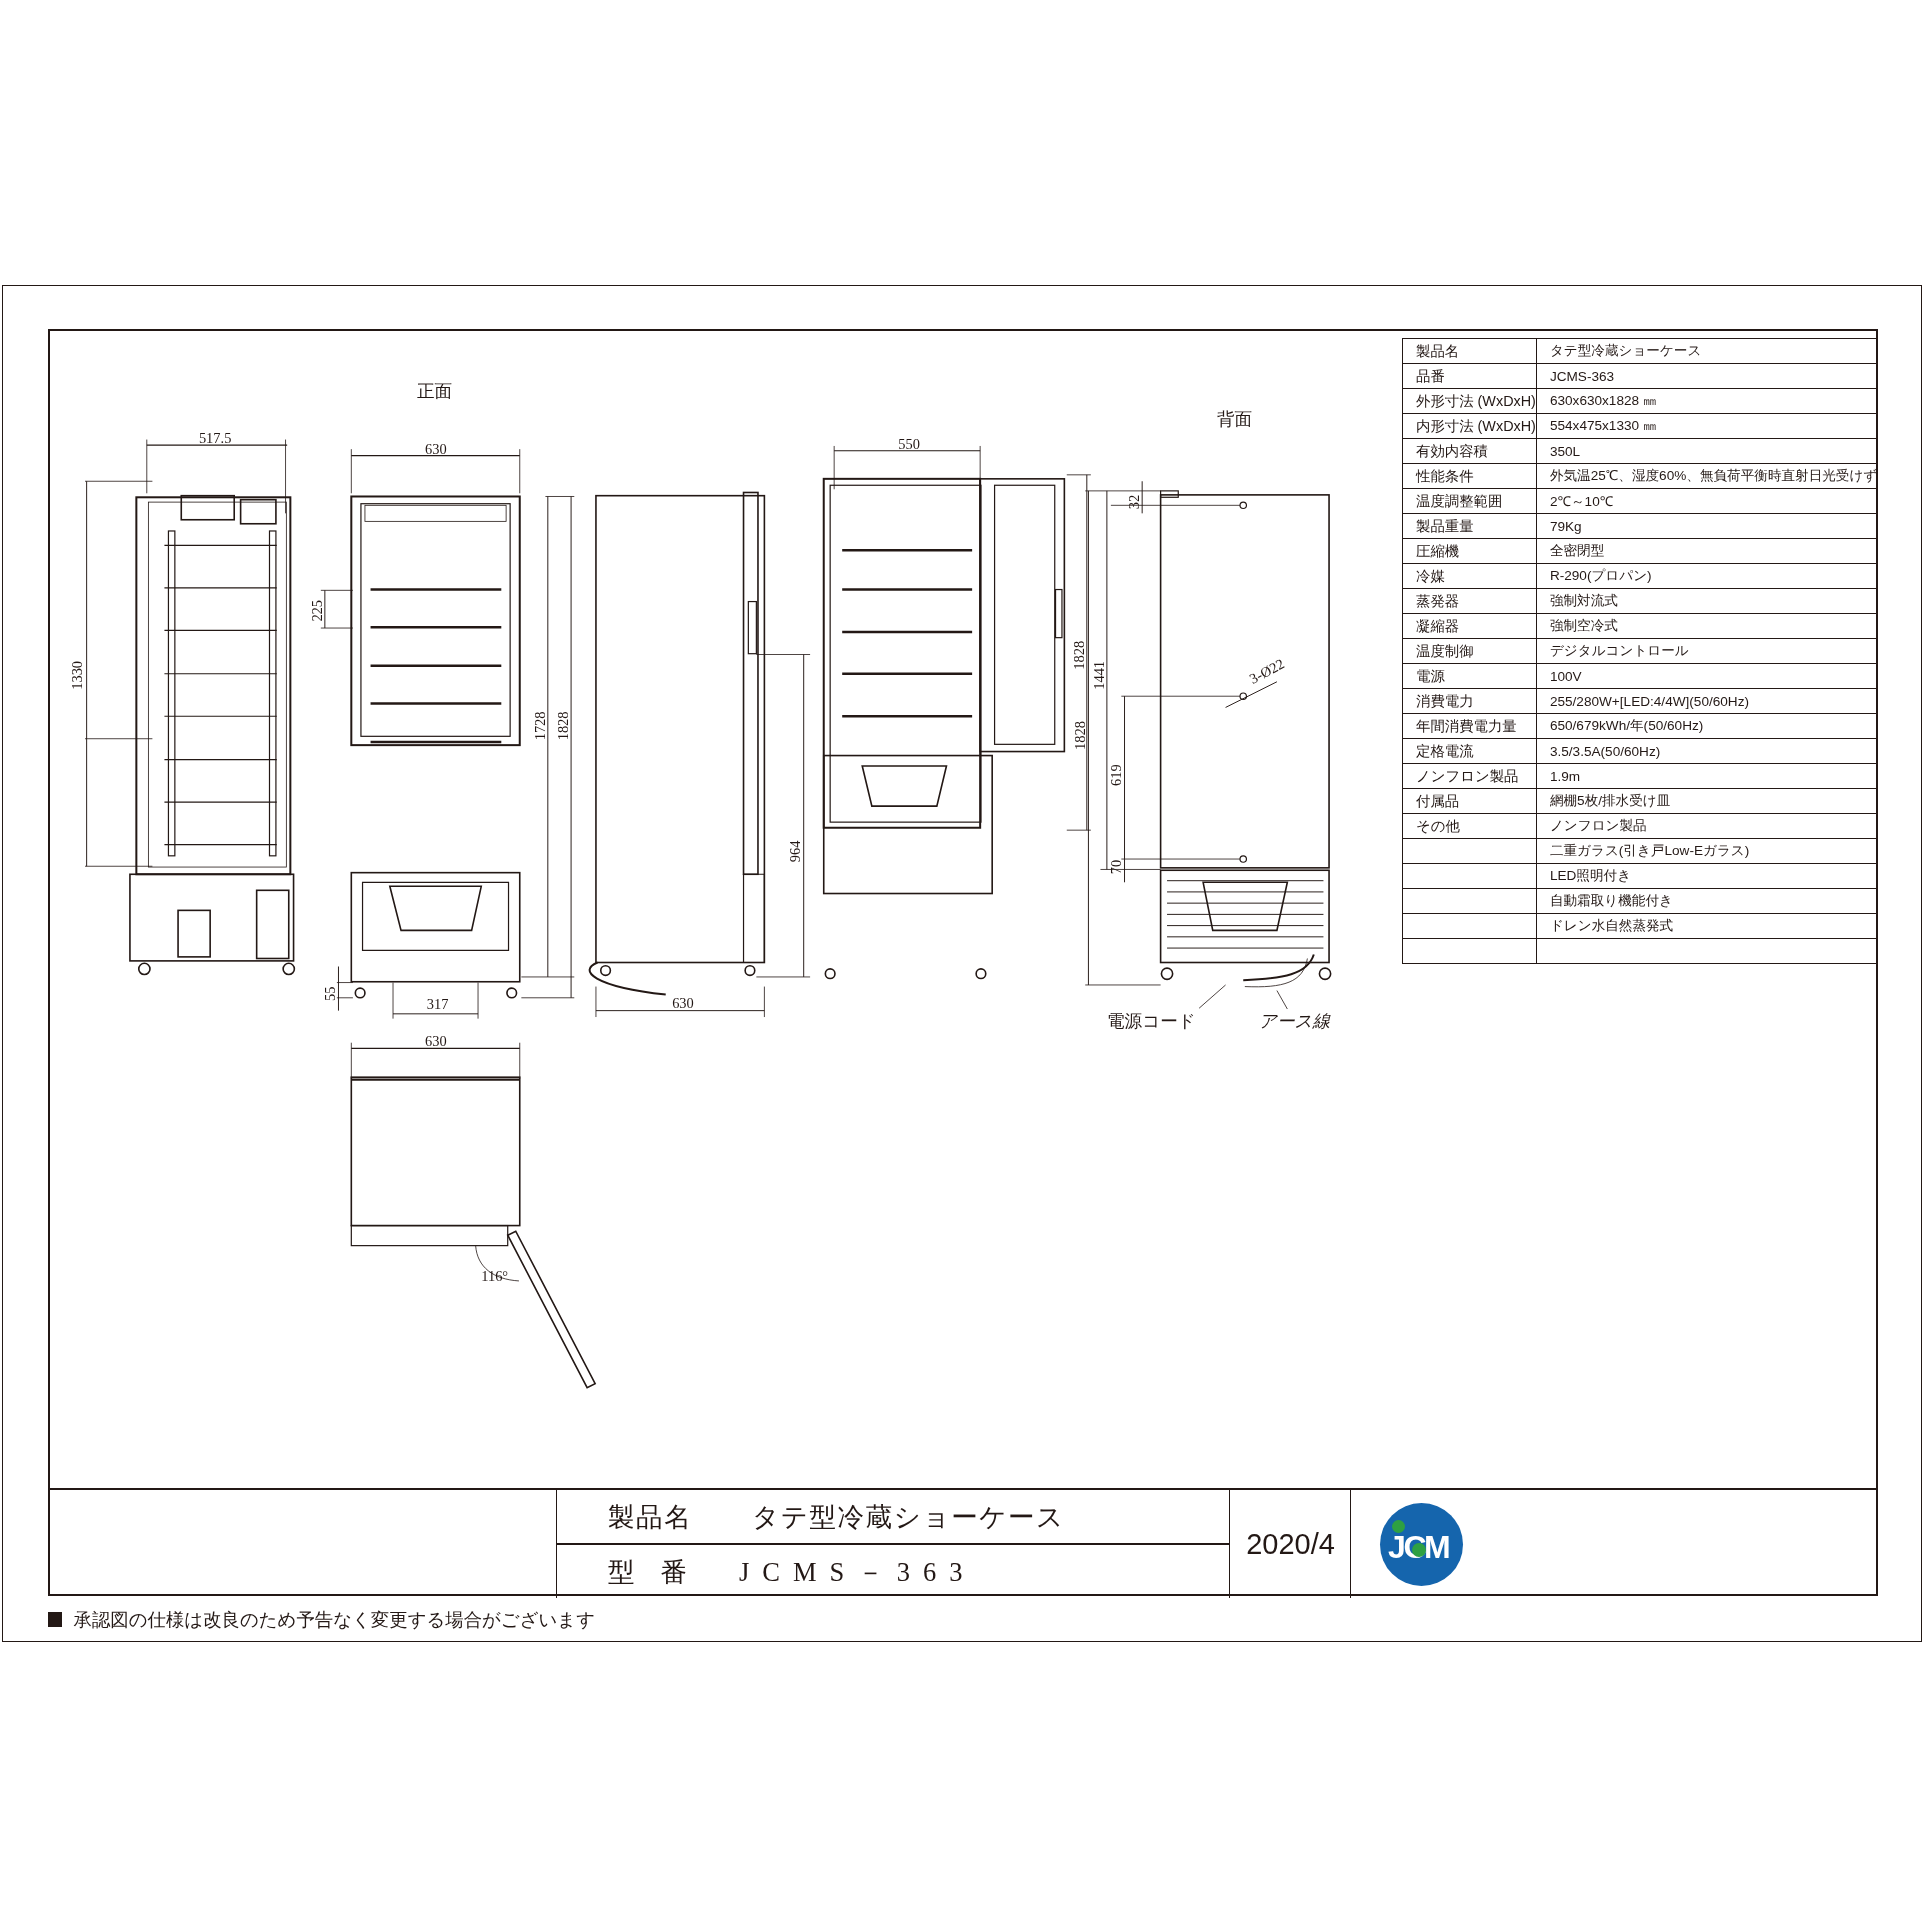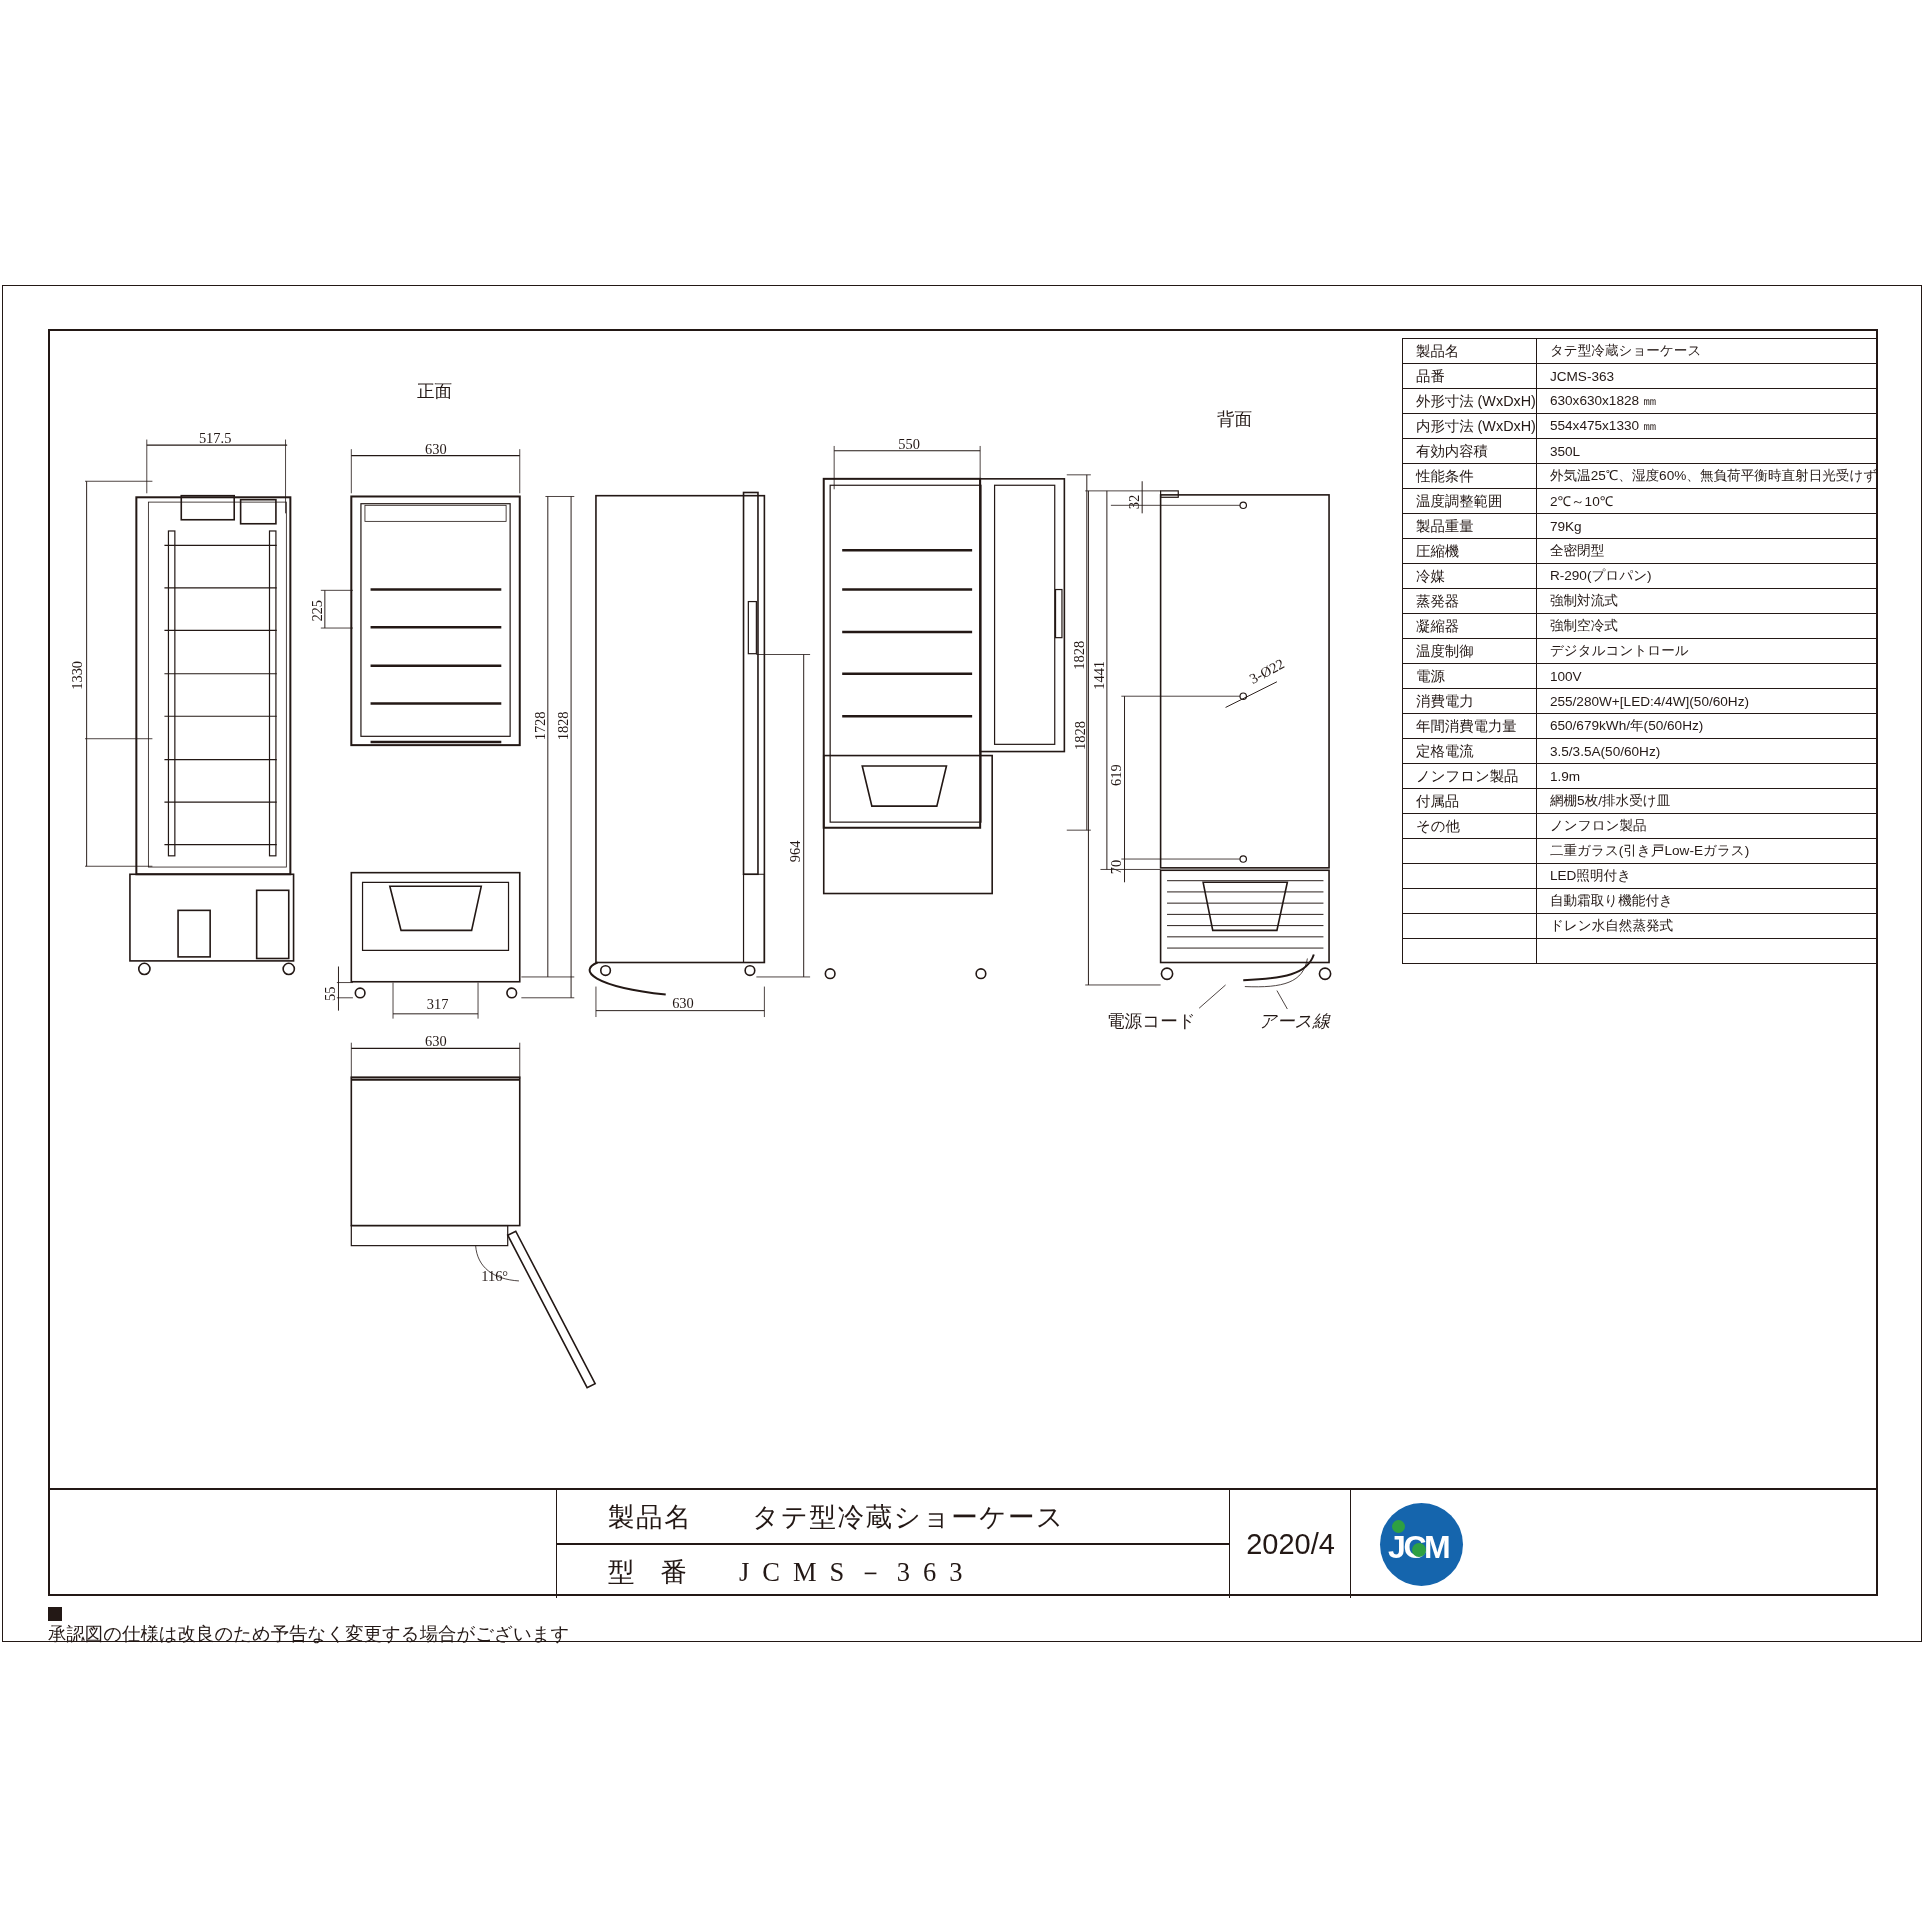--- a/index.html
+++ b/index.html
@@ -25,21 +25,21 @@
   .tb .c2 .r2 .lbl{letter-spacing:26px;}
   .tb .c2 .val{padding-left:8px;letter-spacing:1.6px;}
   .tb .c2 .r2 .val{letter-spacing:13px;font-family:"Liberation Sans",sans-serif;}
   .tb .c3{position:absolute;left:1183px;top:0;width:119px;height:108px;border-right:1.6px solid #231815;display:flex;align-items:center;justify-content:center;font-size:29px;font-family:"Liberation Sans",sans-serif;}
   .tb .c4{position:absolute;left:1303px;top:0;width:521px;height:108px;display:flex;align-items:center;}
   .logo{width:83px;height:83px;border-radius:50%;background:#1565ad;position:relative;margin-left:29px;}
   .logo .t{position:absolute;left:8px;top:26px;font-size:32px;font-weight:bold;color:#fff;font-family:"Liberation Sans",sans-serif;letter-spacing:-2.4px;}
   .logo .d1{position:absolute;left:12px;top:17.6px;width:13px;height:13px;border-radius:50%;background:#2ea043;}
   .logo .d2{position:absolute;left:32px;top:40px;width:14.4px;height:14.4px;border-radius:50%;background:#2ea043;}
   .company{font-size:35px;margin-left:14.4px;letter-spacing:1.6px;}
-  .note{position:absolute;left:48px;top:1607px;font-size:18.4px;display:flex;flex-direction:column;}
+  .note{position:absolute;left:48px;top:1607px;font-size:18.4px;display:flex;align-items:center;}
   .note .sq{width:14.4px;height:14.4px;background:#231815;margin-right:11.2px;}
 </style>
 </head>
 <body>
 
 <div class="sheet"></div>
 <div class="frame"></div>
 
 <svg class="dwg" width="1925" height="1925" viewBox="0 0 2400 2400" fill="none" stroke="#231815" stroke-width="2">
 

